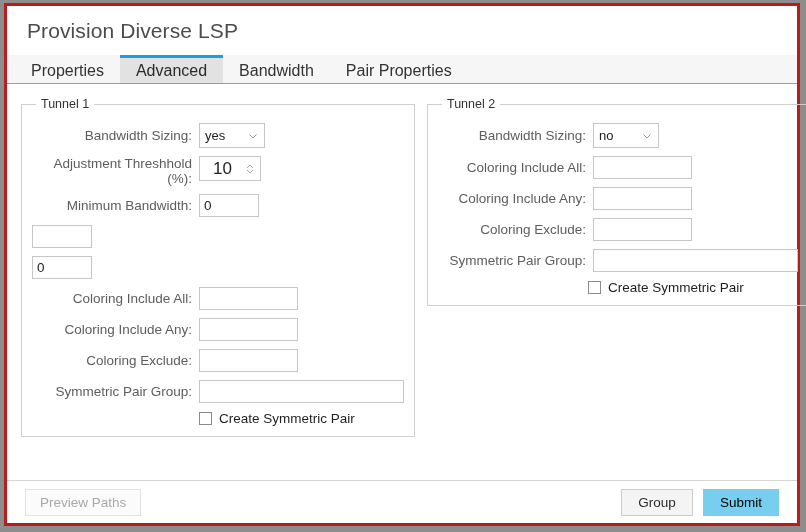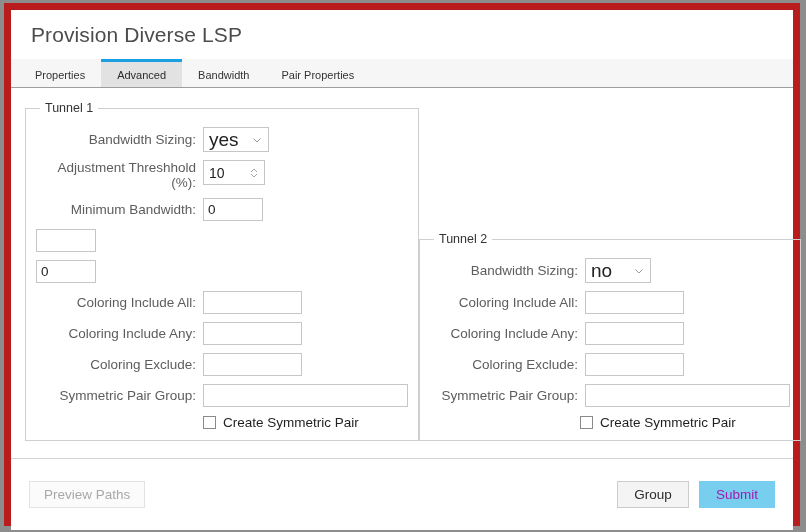--- a/index.html
+++ b/index.html
@@ -15,21 +15,21 @@
   }
 
   
   .window {
     position: absolute;
     left: 4px;
     top: 3px;
     width: 796px;
     height: 523px;
     background: #ffffff;
-    border: 7px solid #b91c1c;
+    border: 3px solid #b91c1c;
     box-sizing: border-box;
     display: flex;
     flex-direction: column;
   }
 
   
   .title-bar {
     height: 49px;
     flex: 0 0 auto;
     display: flex;
@@ -53,21 +53,21 @@
     border-bottom: 1px solid #9d9d9d;
     display: flex;
     align-items: stretch;
     padding-left: 8px;
     box-sizing: border-box;
   }
   .tab {
     display: flex;
     align-items: center;
     padding: 0 16px;
-    font-size: 11px;
+    font-size: 16px;
     color: #333333;
     box-sizing: border-box;
     border-top: 3px solid transparent;
     cursor: pointer;
     user-select: none;
   }
   .tab.active {
     background: #e2e2e2;
     border-top: 3px solid #1a9fe0;
     color: #2b2b2b;
@@ -76,22 +76,22 @@
   
   .content {
     flex: 1 1 auto;
     position: relative;
     background: #ffffff;
     padding: 13px 14px 0 14px;
     box-sizing: border-box;
   }
   .columns {
     display: flex;
-    gap: 0;
-    align-items: flex-end;
+    gap: 12px;
+    align-items: flex-start;
   }
 
   fieldset.panel {
     border: 1px solid #cfcfcf;
     border-radius: 0;
     margin: 0;
     padding: 12px 10px 10px 10px;
     box-sizing: border-box;
   }
   fieldset.panel legend {
@@ -143,21 +143,21 @@
   .select-box {
     position: relative;
     width: 66px;
     height: 25px;
     border: 1px solid #c6c6c6;
     background: #ffffff;
     box-sizing: border-box;
     display: flex;
     align-items: center;
     padding-left: 5px;
-    font-size: 19px;
+    font-size: 13px;
     color: #222222;
     cursor: pointer;
   }
   .select-box .chev {
     position: absolute;
     right: 6px;
     top: 50%;
     transform: translateY(-50%);
     width: 10px;
     height: 10px;
@@ -166,22 +166,22 @@
   
   .spin-box {
     position: relative;
     width: 62px;
     height: 25px;
     border: 1px solid #c6c6c6;
     background: #ffffff;
     box-sizing: border-box;
     display: flex;
     align-items: center;
-    padding-left: 5px;
-    font-size: 14px;
+    padding-left: 13px;
+    font-size: 17px;
     color: #222222;
   }
   .spin-box .spinner {
     position: absolute;
     right: 5px;
     top: 50%;
     transform: translateY(-50%);
     width: 10px;
     height: 14px;
     cursor: pointer;
@@ -207,21 +207,21 @@
   .cbox-label {
     font-size: 13.5px;
     color: #1f1f1f;
     margin-left: 7px;
     cursor: pointer;
   }
 
   
   .footer {
     flex: 0 0 auto;
-    height: 72px;
+    height: 43px;
     border-top: 1px solid #d4d4d4;
     background: #ffffff;
     display: flex;
     align-items: center;
     padding: 8px 18px;
     box-sizing: border-box;
     margin-top: 17px;
   }
   .btn {
     font-family: "Liberation Sans", sans-serif;
@@ -239,21 +239,21 @@
   }
   .btn.disabled {
     color: #a8a8a8;
     background: #fbfbfb;
     border-color: #e2e2e2;
     cursor: default;
   }
   .btn.primary {
     background: #77ceef;
     border: 1px solid #77ceef;
-    color: #a21caf;
+    color: #000000;
     min-width: 76px;
   }
   .spacer { flex: 1 1 auto; }
   .btn + .btn { margin-left: 10px; }
 </style>
 </head>
 <body>
 
 <div class="window">
 

